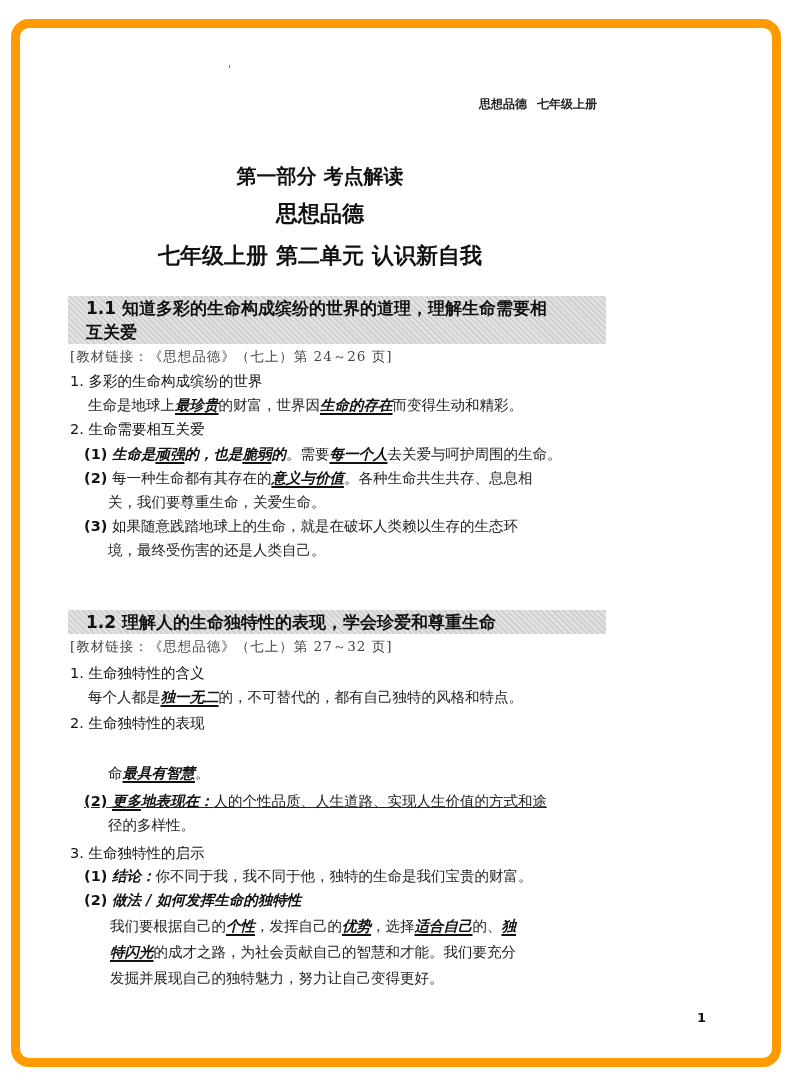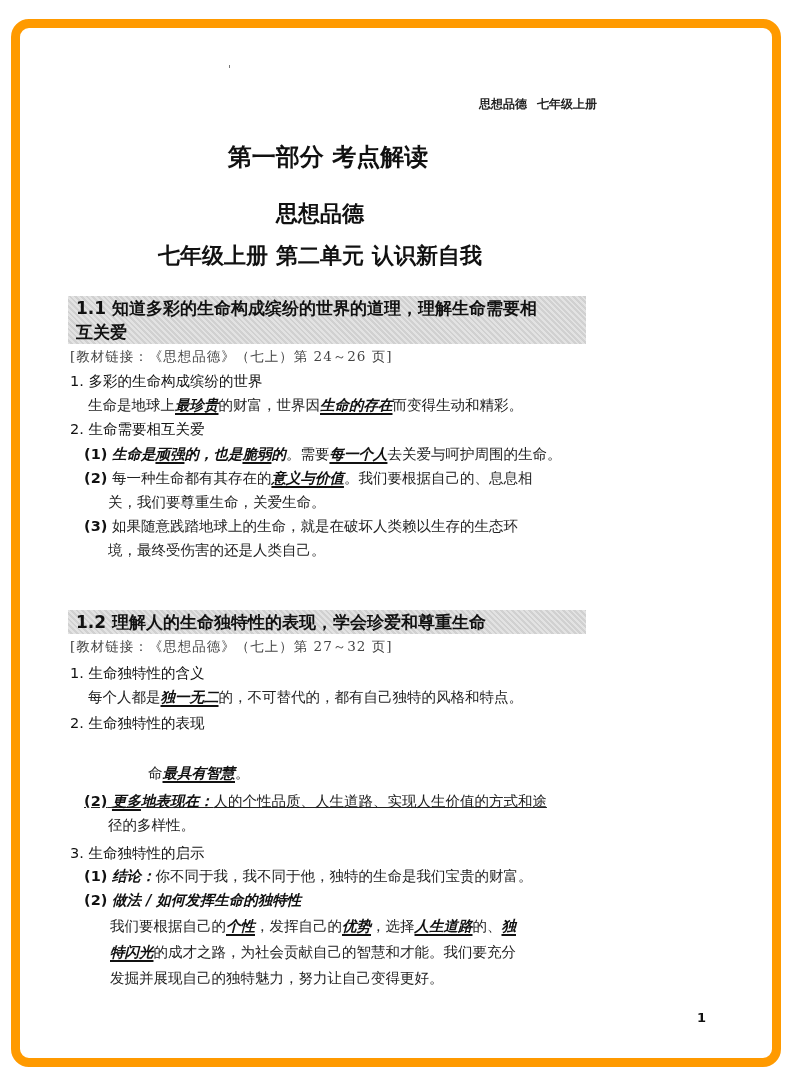--- a/index.html
+++ b/index.html
@@ -5,27 +5,27 @@
   html, body { margin:0; padding:0; background:#ffffff; }
   body { width:790px; height:1088px; position:relative; overflow:hidden;
          font-family:"DejaVu Serif","Liberation Serif",serif; color:#1a1a1a; }
   .frame { position:absolute; left:11px; top:19px; width:752px; height:1030px;
            border:9px solid #ff9a00; border-radius:18px; background:#fff; }
   .page { position:absolute; left:0; top:0; width:790px; height:1088px; }
   .running-head { position:absolute; left:479px; top:96px; font-family:"DejaVu Sans","Liberation Sans",sans-serif;
                   font-size:12px; font-weight:bold; letter-spacing:0px; color:#222; }
   .running-head span + span { margin-left:10px; }
   .t1 { position:absolute; left:0; width:640px; text-align:center; font-family:"DejaVu Serif",serif; font-weight:bold; color:#111; }
-  .title-part { top:141px; left:0; width:640px; font-size:24px;padding-left:8px; }
+  .title-part { top:163px; left:0; width:640px; font-size:20px; }
   .title-subj { top:199px; left:0; width:640px; font-size:22px; font-family:"DejaVu Sans",sans-serif; }
   .title-unit { top:241px; left:0; width:640px; font-size:22px; font-family:"DejaVu Sans",sans-serif; }
   .title-unit span + span { margin-left:8px; }
   .sec-head { position:absolute; left:68px; width:502px; background:#d9d9d9;
               background-image:repeating-linear-gradient(45deg, rgba(255,255,255,0.25) 0 2px, rgba(0,0,0,0.04) 2px 4px);
-              font-family:"DejaVu Sans",sans-serif; font-weight:bold; font-size:17px; line-height:24px; color:#111; padding:0 8px; }
+              font-family:"DejaVu Sans",sans-serif; font-weight:bold; font-size:17px; line-height:24px; color:#111; padding:0 18px; }
   .link { position:absolute; left:70px; font-size:13.5px; color:#444; letter-spacing:1px; }
   .h2 { position:absolute; left:70px; font-family:"DejaVu Sans",sans-serif; font-weight:normal; font-size:14.5px; color:#111; }
   .p { position:absolute; font-size:14.5px; color:#222; line-height:24px; }
   .num { font-family:"DejaVu Sans",sans-serif; font-weight:bold; color:#111; }
   .em { font-weight:bold; font-style:italic; color:#111; }
   .u { text-decoration:underline; text-decoration-thickness:1.5px; text-underline-offset:3px; }
   .pageno { position:absolute; left:697px; top:1010px; font-family:"DejaVu Sans",sans-serif; font-weight:bold; font-size:13px; color:#111; }
   .speck { position:absolute; width:1px; height:3px; background:#777; }
 </style>
 </head>
@@ -56,57 +56,57 @@
     <span>生命是地球上</span><span class="em u">最珍贵</span><span>的财富，世界因</span><span class="em u">生命的存在</span><span>而变得生动和精彩。</span>
   </div>
   <div class="h2" style="top:420px;">2. 生命需要相互关爱</div>
 
   <div class="p" style="left:84px;top:442px;">
     <span class="num">(1)</span>
     <span class="em">生命是</span><span class="em u">顽强</span><span class="em">的，也是</span><span class="em u">脆弱</span><span class="em">的</span><span>。需要</span><span class="em u">每一个人</span><span>去关爱与呵护周围的生命。</span>
   </div>
   <div class="p" style="left:84px;top:466px;">
     <span class="num">(2)</span>
-    <span>每一种生命都有其存在的</span><span class="em u">意义与价值</span><span>。我们要根据自己的、息息相</span>
+    <span>每一种生命都有其存在的</span><span class="em u">意义与价值</span><span>。各种生命共生共存、息息相</span>
   </div>
   <div class="p" style="left:108px;top:490px;">关，我们要尊重生命，关爱生命。</div>
   <div class="p" style="left:84px;top:514px;">
     <span class="num">(3)</span>
     <span>如果随意践踏地球上的生命，就是在破坏人类赖以生存的生态环</span>
   </div>
   <div class="p" style="left:108px;top:538px;">境，最终受伤害的还是人类自己。</div>
 
   <div class="sec-head" style="top:610px;">1.2 理解人的生命独特性的表现，学会珍爱和尊重生命</div>
   <div class="link" style="top:638px;">[教材链接：《思想品德》（七上）第 27～32 页]</div>
   <div class="h2" style="top:664px;">1. 生命独特性的含义</div>
   <div class="p" style="left:88px;top:685px;">
     <span>每个人都是</span><span class="em u">独一无二</span><span>的，不可替代的，都有自己独特的风格和特点。</span>
   </div>
   <div class="h2" style="top:714px;">2. 生命独特性的表现</div>
 
-  <div class="p" style="left:108px;top:761px;margin-left:40px;">
+  <div class="p" style="left:108px;top:761px;">
     <span>命</span><span class="em u">最具有智慧</span><span>。</span>
   </div>
   <div class="p" style="left:84px;top:789px;text-decoration:underline;">
     <span class="num">(2)</span>
     <span class="em u">更多</span><span class="em">地表现在：</span><span>人的个性品质、人生道路、实现人生价值的方式和途</span>
   </div>
   <div class="p" style="left:108px;top:813px;">径的多样性。</div>
 
   <div class="h2" style="top:844px;">3. 生命独特性的启示</div>
   <div class="p" style="left:84px;top:864px;">
     <span class="num">(1)</span>
     <span class="em">结论：</span><span>你不同于我，我不同于他，独特的生命是我们宝贵的财富。</span>
   </div>
   <div class="p" style="left:84px;top:888px;">
     <span class="num">(2)</span>
     <span class="em">做法 / 如何发挥生命的独特性</span>
   </div>
   <div class="p" style="left:110px;top:914px;">
-    <span>我们要根据自己的</span><span class="em u">个性</span><span>，发挥自己的</span><span class="em u">优势</span><span>，选择</span><span class="em u">人生道路</span><span>的、</span><span class="em u">独</span>
+    <span>我们要根据自己的</span><span class="em u">个性</span><span>，发挥自己的</span><span class="em u">优势</span><span>，选择</span><span class="em u">适合自己</span><span>的、</span><span class="em u">独</span>
   </div>
   <div class="p" style="left:110px;top:940px;">
     <span class="em u">特闪光</span><span>的成才之路，为社会贡献自己的智慧和才能。我们要充分</span>
   </div>
   <div class="p" style="left:110px;top:966px;">发掘并展现自己的独特魅力，努力让自己变得更好。</div>
 
   <div class="pageno">1</div>
 </div>
 
 </body></html>

